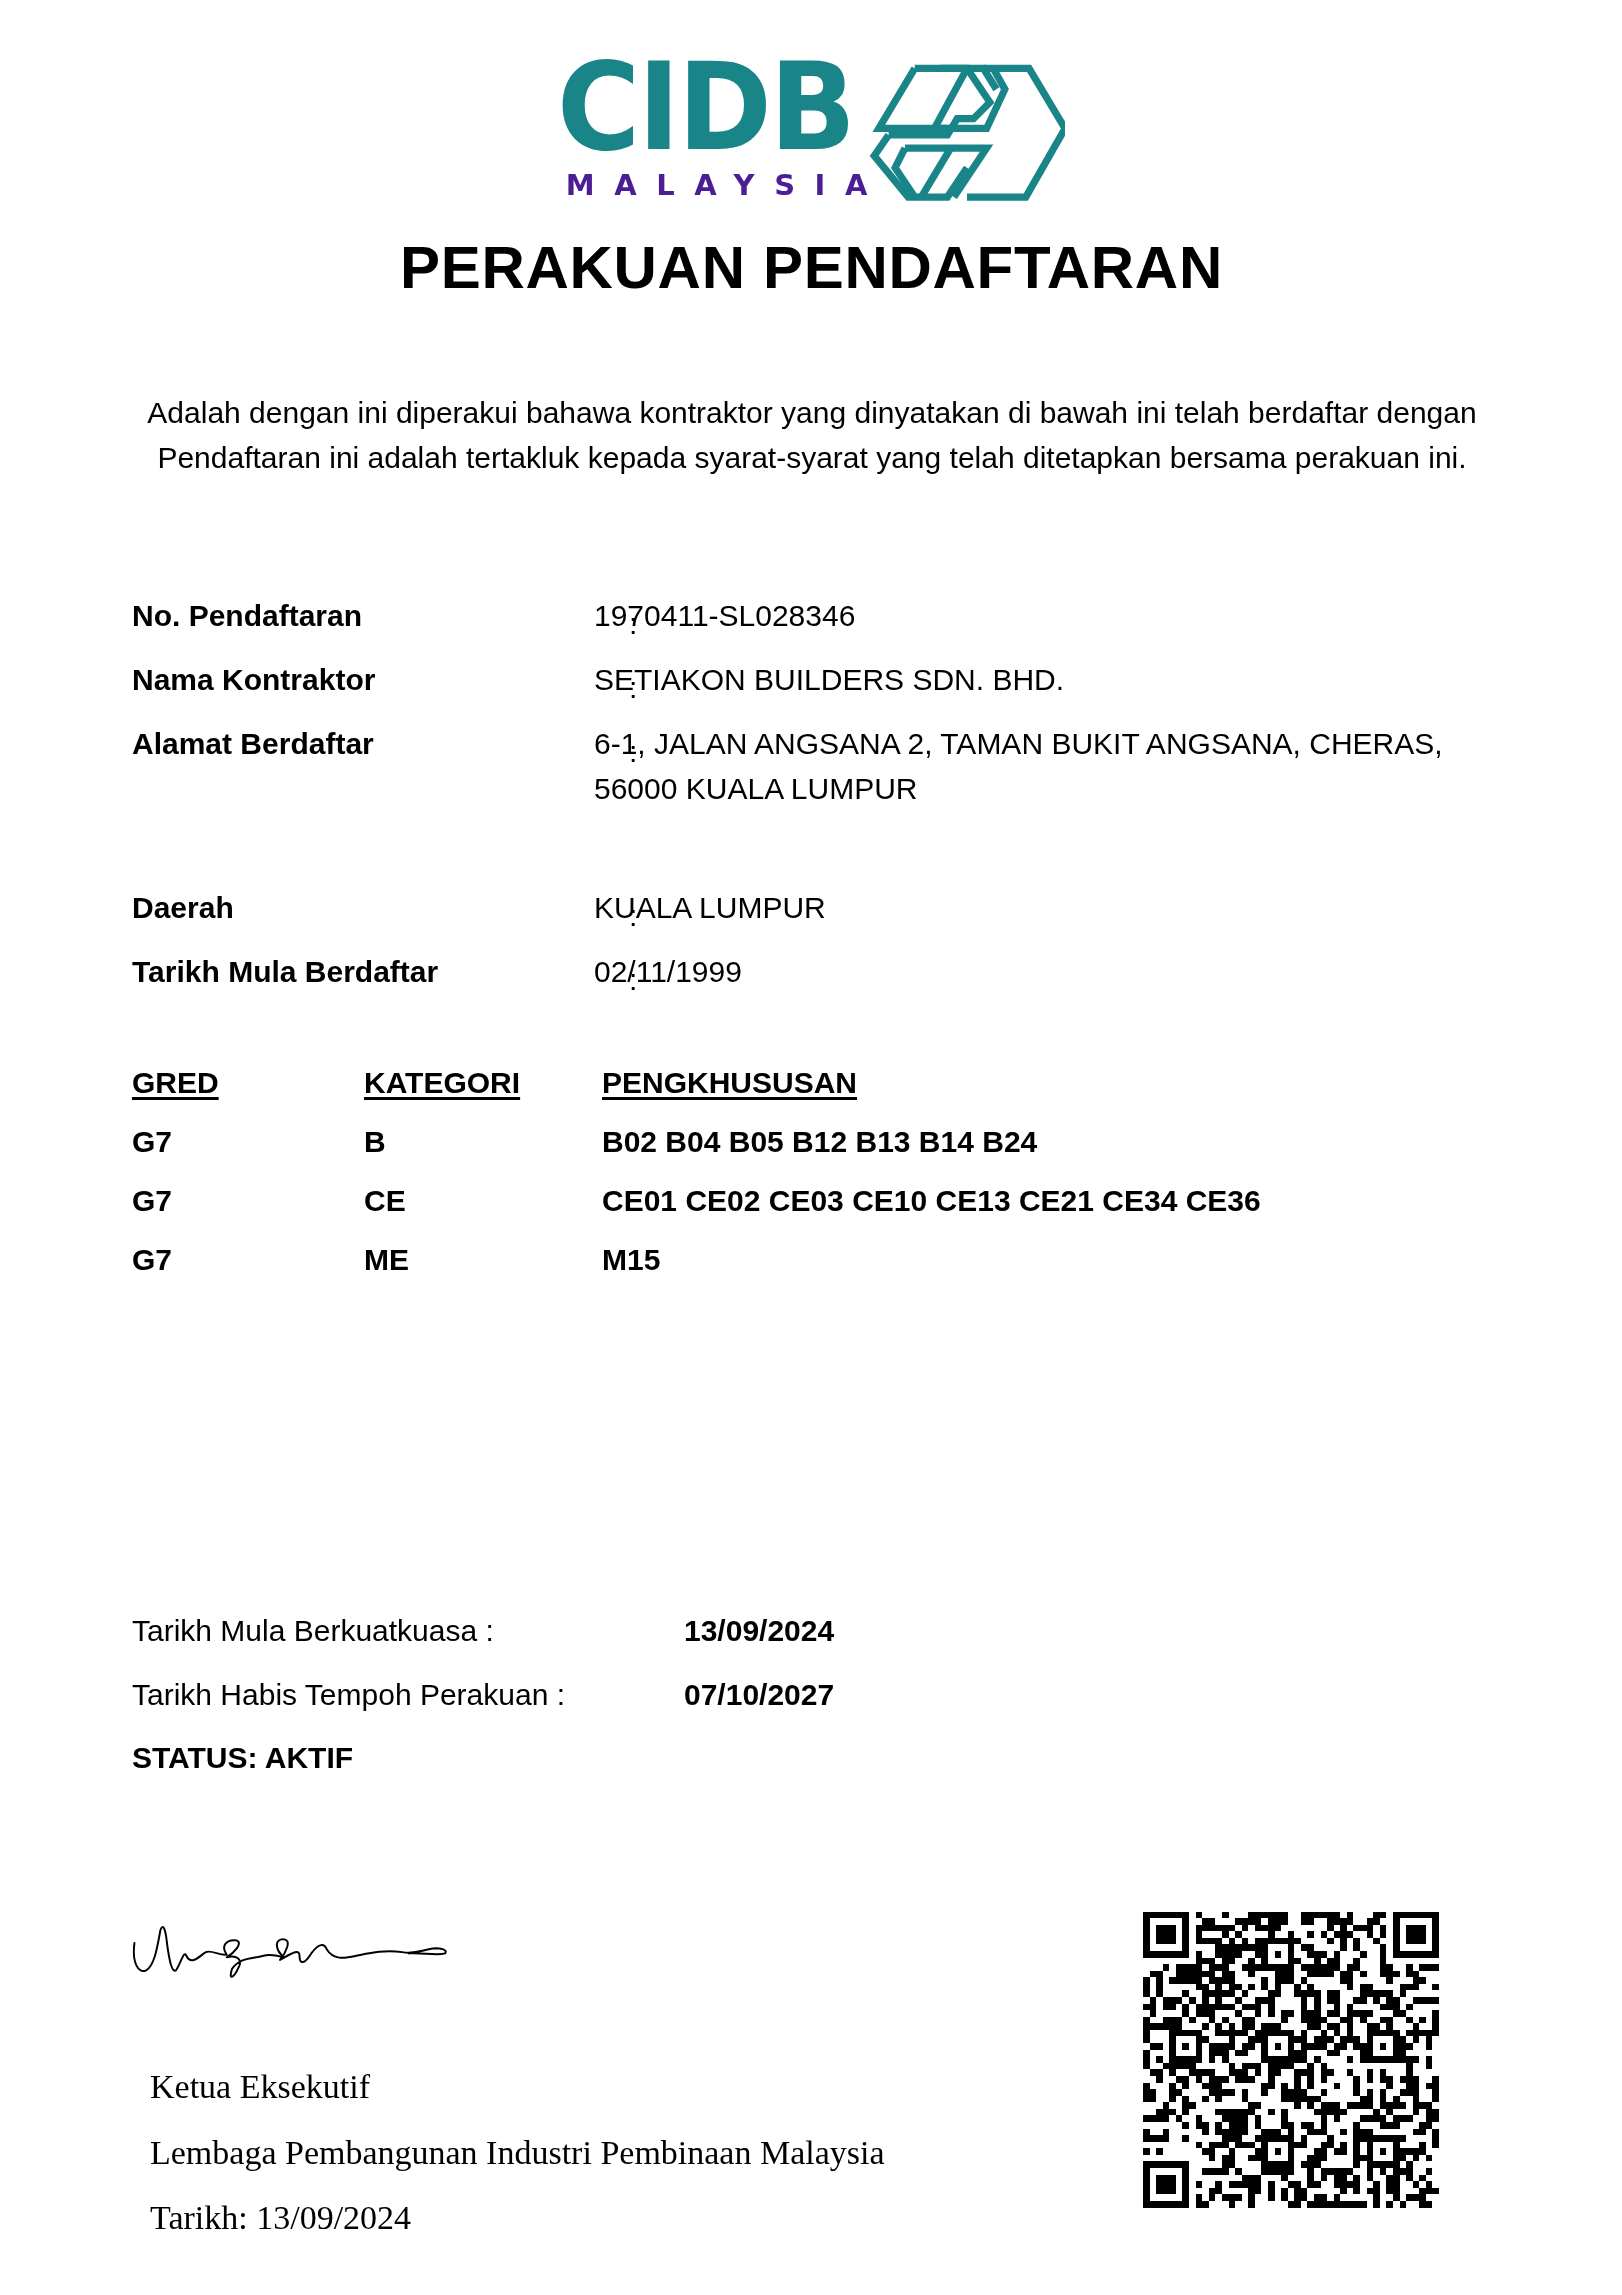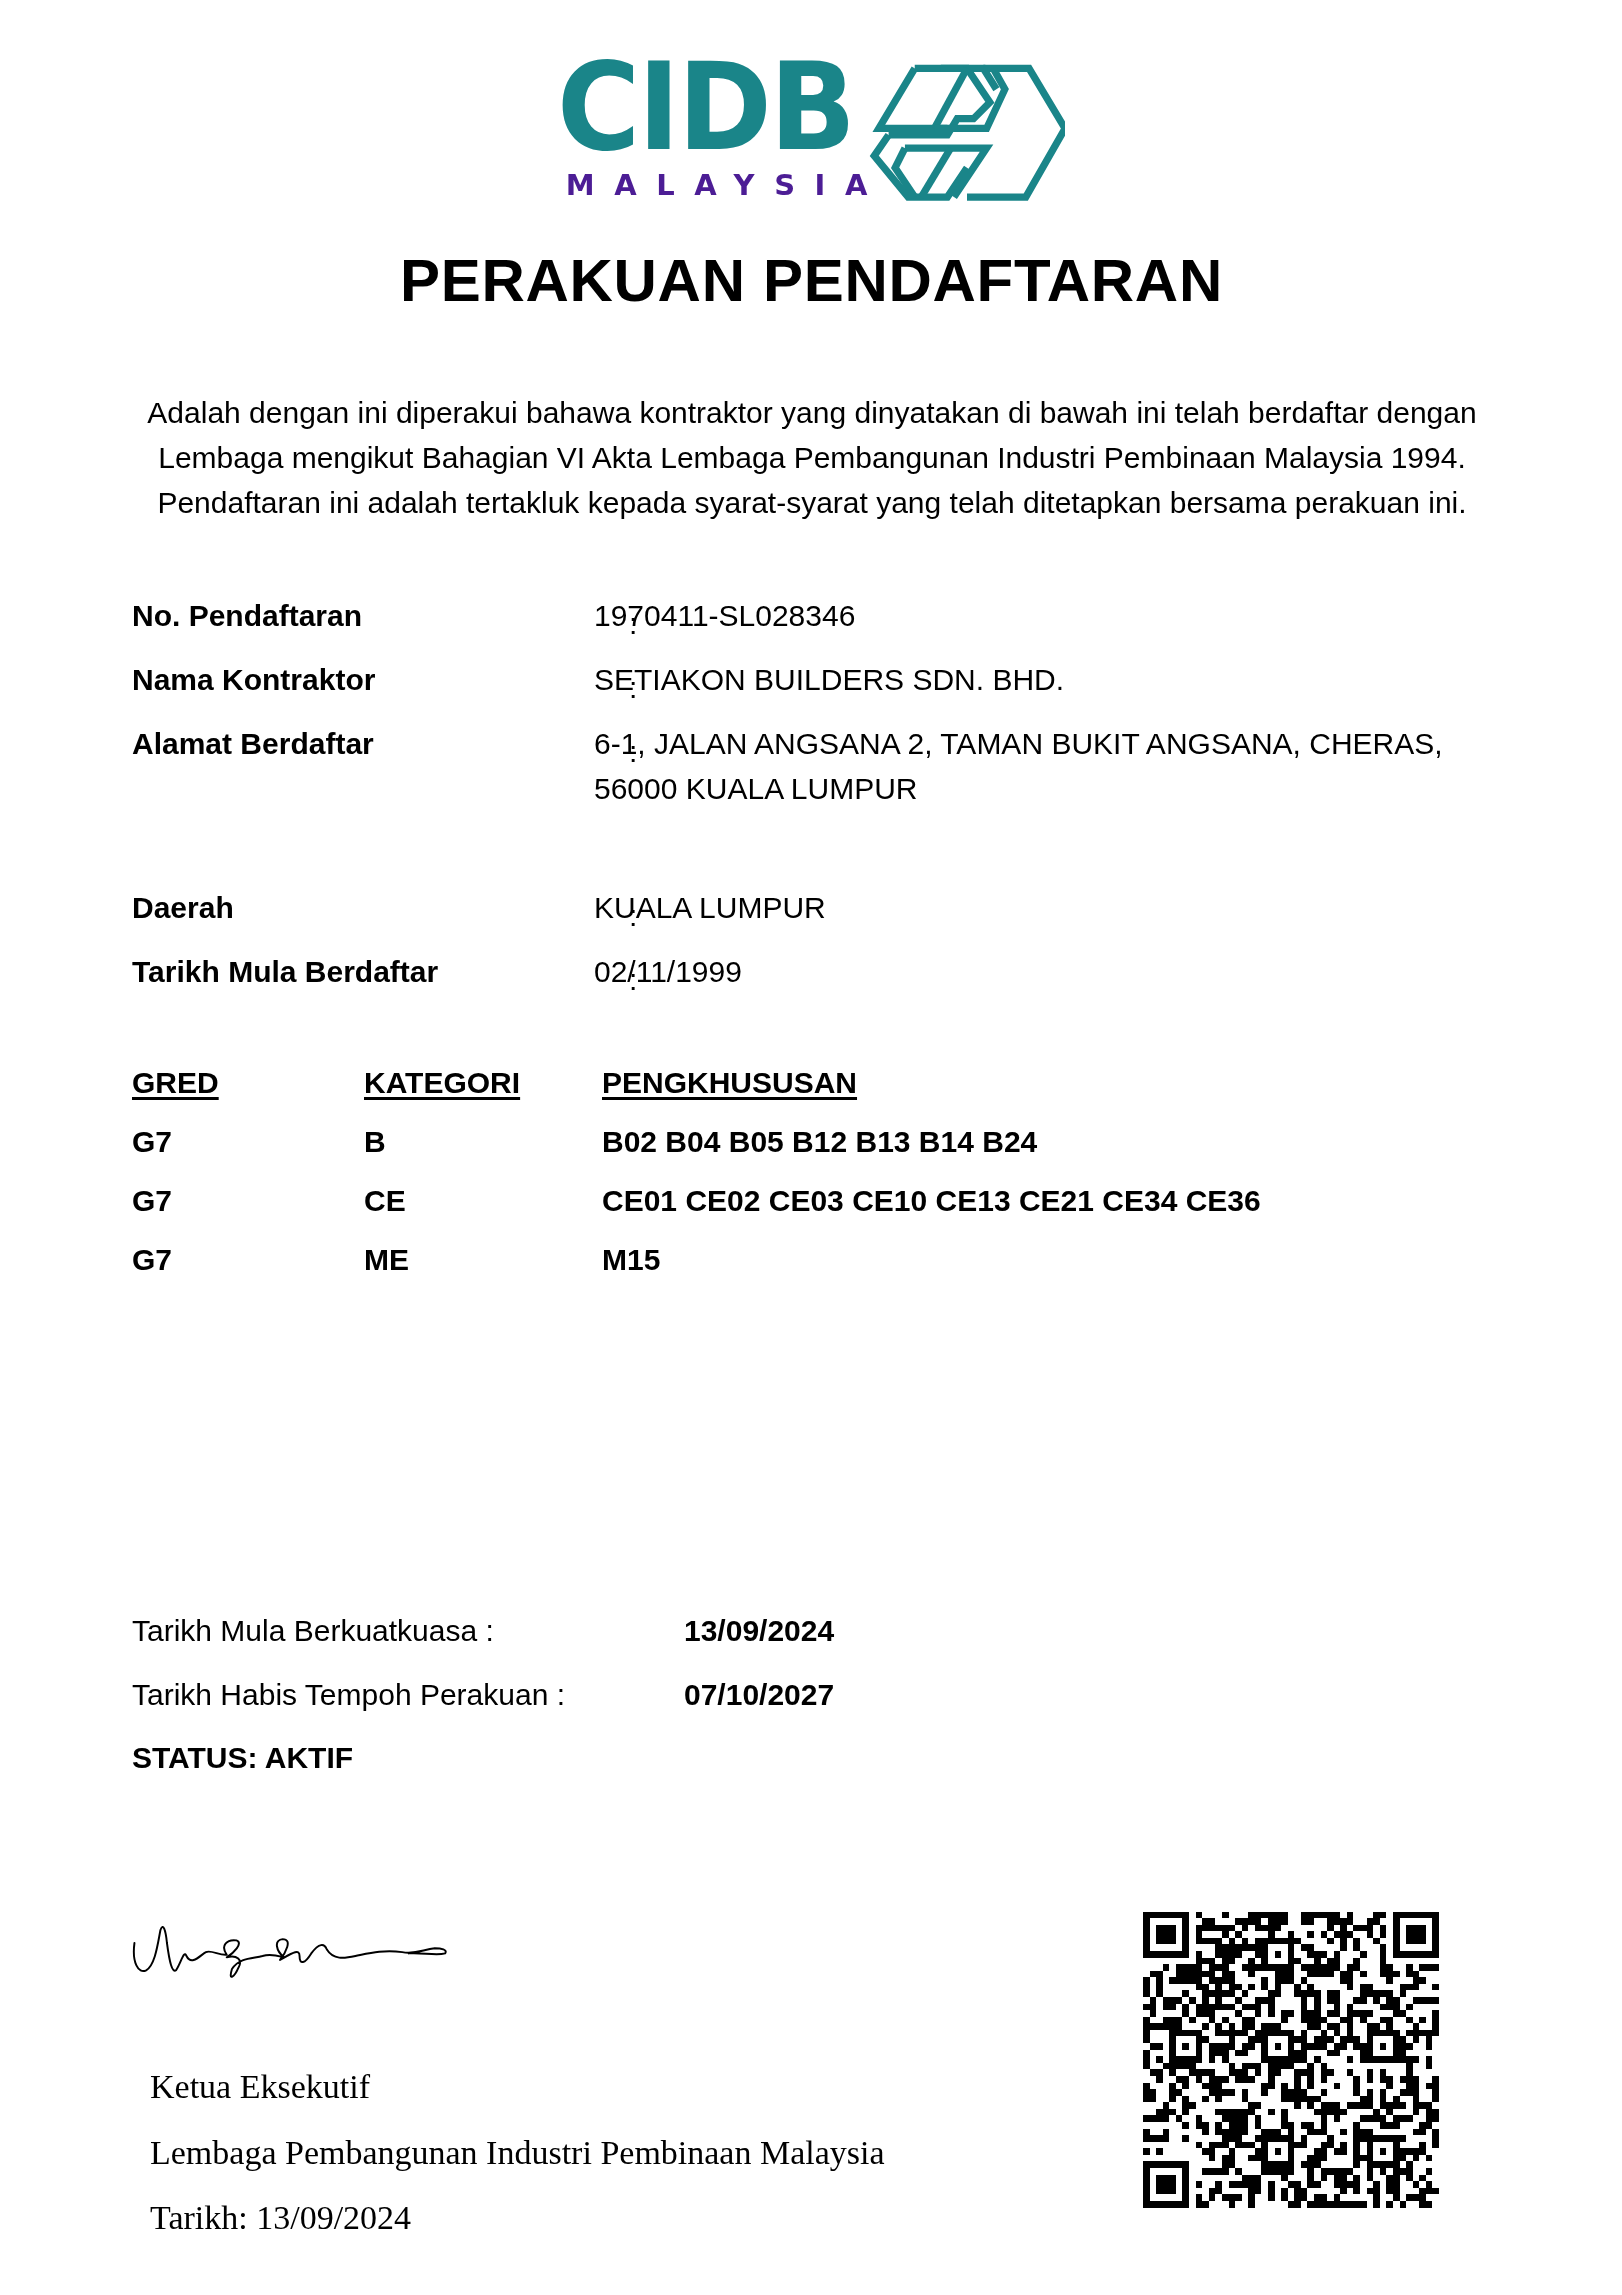--- a/index.html
+++ b/index.html
@@ -5,21 +5,21 @@
     html, body { margin: 0; padding: 0; background: #ffffff; }
     body { width: 1623px; height: 2295px; position: relative; overflow: hidden; color: #000; font-family: "Liberation Sans", sans-serif; }
 
     
     .logo { position: absolute; left: 550px; top: 56px; width: 523px; height: 157px; }
     .logo-word { position: absolute; left: 6.5px; top: -10.5px; font-family: "DejaVu Sans", sans-serif; font-weight: bold; font-size: 122px; letter-spacing: -2.6px; line-height: 1; color: #1a8589; transform: scaleX(0.93); transform-origin: left top; }
     .logo-sub { position: absolute; left: 15.7px; top: 115px; font-family: "DejaVu Sans", sans-serif; font-weight: bold; font-size: 29px; letter-spacing: 19.6px; line-height: 1; color: #4c1d95; }
     .logo-mark { position: absolute; left: 319px; top: 6.5px; width: 196px; height: 144px; }
 
     
-    .title { position: absolute; left: 0; width: 1623px; top: 251px; text-align: center; font-weight: bold; font-size: 60px; line-height: 1; letter-spacing: 0.7px; }
+    .title { position: absolute; left: 0; width: 1623px; top: 238px; text-align: center; font-weight: bold; font-size: 60px; line-height: 1; letter-spacing: 0.7px; }
 
     
     .intro { position: absolute; left: 79px; width: 1466px; top: 390px; text-align: center; font-size: 30px; line-height: 45px; }
     .intro div { white-space: nowrap; }
 
     
     .field { position: absolute; left: 132px; width: 1374px; height: 39px; font-size: 30px; line-height: 1; }
     .field .label { position: absolute; left: 0; top: 0; font-weight: bold; white-space: nowrap; }
     .field .colon { position: absolute; left: 497px; top: 7.9px; }
     .field .value { position: absolute; left: 462px; top: 0; white-space: nowrap; line-height: 45px; margin-top: -7.9px; }
@@ -68,21 +68,20 @@
       <polyline points="125,130 80,205"></polyline>
       <polyline points="55,130 40,160 70,205"></polyline>
     </g>
   </svg>
 </div>
 
 <div class="title">PERAKUAN PENDAFTARAN</div>
 
 <div class="intro">
   <div>Adalah dengan ini diperakui bahawa kontraktor yang dinyatakan di bawah ini telah berdaftar dengan</div>
-  <div>Lembaga mengikut Bahagian VI Akta Lembaga Pembangunan Industri Pembinaan Malaysia 1994.</div>
   <div>Pendaftaran ini adalah tertakluk kepada syarat-syarat yang telah ditetapkan bersama perakuan ini.</div>
 </div>
 
 <div class="field" style="top:601px;">
   <span class="label">No. Pendaftaran</span>
   <span class="colon">:</span>
   <span class="value">1970411-SL028346</span>
 </div>
 
 <div class="field" style="top:665px;">

